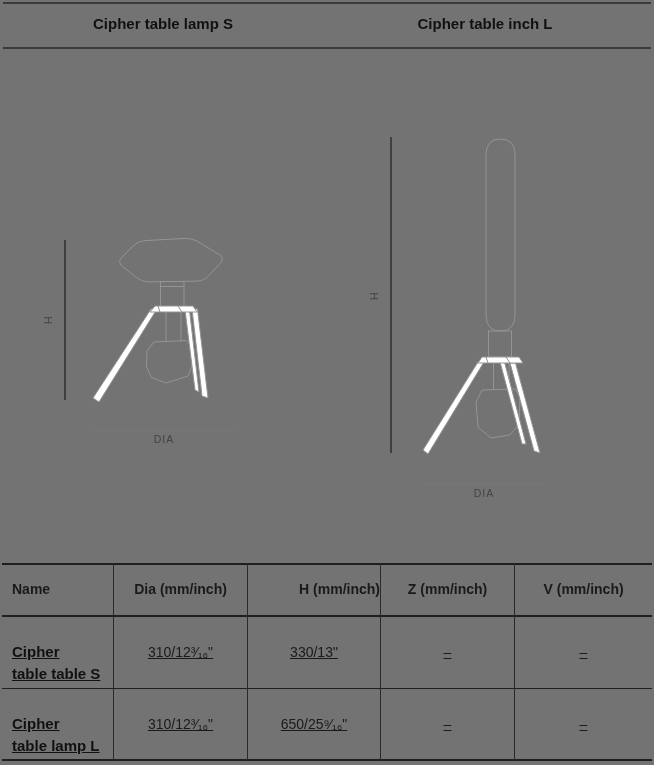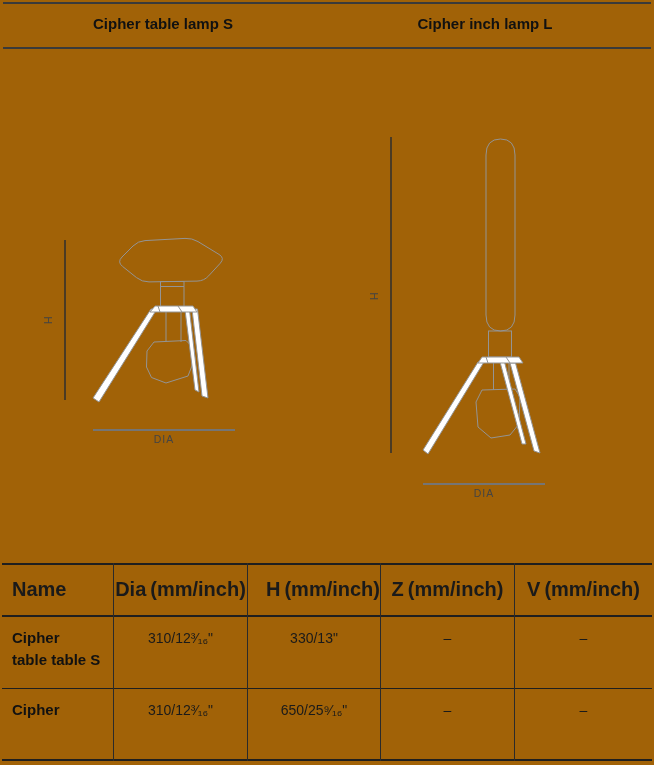--- a/index.html
+++ b/index.html
@@ -1,17 +1,17 @@
 <!DOCTYPE html>
 <html><head>
 <meta charset="utf-8">
 <style>
   html,body { margin:0; padding:0; background:#fff; }
   .page {
-    position:relative; width:654px; height:765px; background:#a16207;
+    position:relative; width:654px; height:765px; background:#737373;
     font-family:"Liberation Sans","DejaVu Sans",sans-serif; color:#1a1a1a;
     overflow:hidden;
   }
   
   .rule { position:absolute; left:3px; width:648px; background:#3a3a3a; }
   .rule-top { top:2px; height:2px; }
   .rule-sub { top:47px; height:2px; }
   
   .col-title {
     position:absolute; top:13px; width:280px; text-align:center;
@@ -25,49 +25,49 @@
   .svg-l { left:370px; top:110px; }
   
   .tl-h { position:absolute; left:2px; width:650px; background:#1f1f1f; }
   .tl-top { top:563px; height:2px; }
   .tl-head { top:615px; height:2px; }
   .tl-mid { top:688px; height:1px; }
   .tl-bot { top:759px; height:2px; }
   .tl-v { position:absolute; top:563px; height:198px; width:1px; background:#2a2a2a; }
   .tl-v1 { left:113px; } .tl-v2 { left:247px; } .tl-v3 { left:380px; } .tl-v4 { left:514px; }
   
-  .th { position:absolute; top:563px; height:52px; line-height:52px; font-size:20px; white-space:nowrap; }
+  .th { position:absolute; top:563px; height:52px; line-height:52px; font-size:14px; white-space:nowrap; }
   .th .b { font-weight:bold; }
   .th .r { font-weight:bold; margin-left:4px; }
   .th-name { left:12px; font-weight:bold; }
   .th-c { text-align:center; }
   .th-dia { left:114px; width:133px; }
   .th-h { left:248px; width:132px;text-align:right; }
   .th-z { left:381px; width:133px; }
   .th-v { left:515px; width:137px; }
   
-  .td { position:absolute; padding-top:10px; font-size:14px; line-height:22px; text-align:center; }
+  .td { position:absolute; padding-top:24px; font-size:14px; line-height:22px; text-align:center;text-decoration:underline; }
   .row1 { top:617px; }
   .row2 { top:689px; }
   .td-name { left:12px; width:100px; text-align:left; font-weight:bold; font-size:15px; color:#111; }
   .td-dia { left:114px; width:133px; }
   .td-h { left:248px; width:132px; }
   .td-z { left:381px; width:133px; }
   .td-v { left:515px; width:137px; }
   svg text { font-family:"Liberation Sans","DejaVu Sans",sans-serif; }
   .dim-label { font-size:10.5px; fill:#444; letter-spacing:1px; }
 </style>
 </head>
 <body>
 
 <div class="page">
 
   <div class="rule rule-top"></div>
   <div class="col-title title-s">Cipher table lamp S</div>
-  <div class="col-title title-l">Cipher inch lamp L</div>
+  <div class="col-title title-l">Cipher table inch L</div>
   <div class="rule rule-sub"></div>
 
   <svg class="svg-abs svg-s" width="220" height="330" viewBox="0 0 220 330">
     <g>
       <line x1="35" y1="110" x2="35" y2="270" stroke="#2f2f2f" stroke-width="1.5"></line>
       <text class="dim-label" x="0" y="0" transform="translate(22,194) rotate(-90)">H</text>
     </g>
     <g fill="none" stroke="#949494" stroke-width="1">
 
       <path d="M 92.5 136.4 Q 87 132 92 127 L 103 116 Q 108 111 115 110.6
@@ -150,19 +150,20 @@
     <div>Cipher</div>
     <div>table table S</div>
   </div>
   <div class="td td-dia row1">310/12³⁄₁₆"</div>
   <div class="td td-h row1">330/13"</div>
   <div class="td td-z row1">–</div>
   <div class="td td-v row1">–</div>
 
   <div class="td td-name row2">
     <div>Cipher</div>
+    <div>table lamp L</div>
   </div>
   <div class="td td-dia row2">310/12³⁄₁₆"</div>
   <div class="td td-h row2">650/25⁹⁄₁₆"</div>
   <div class="td td-z row2">–</div>
   <div class="td td-v row2">–</div>
 
 </div>
 
 </body></html>

